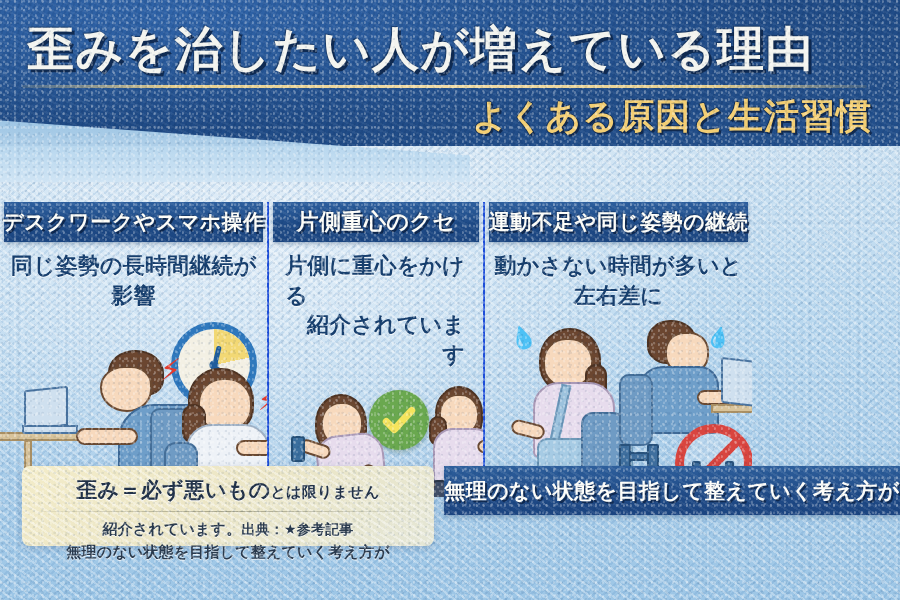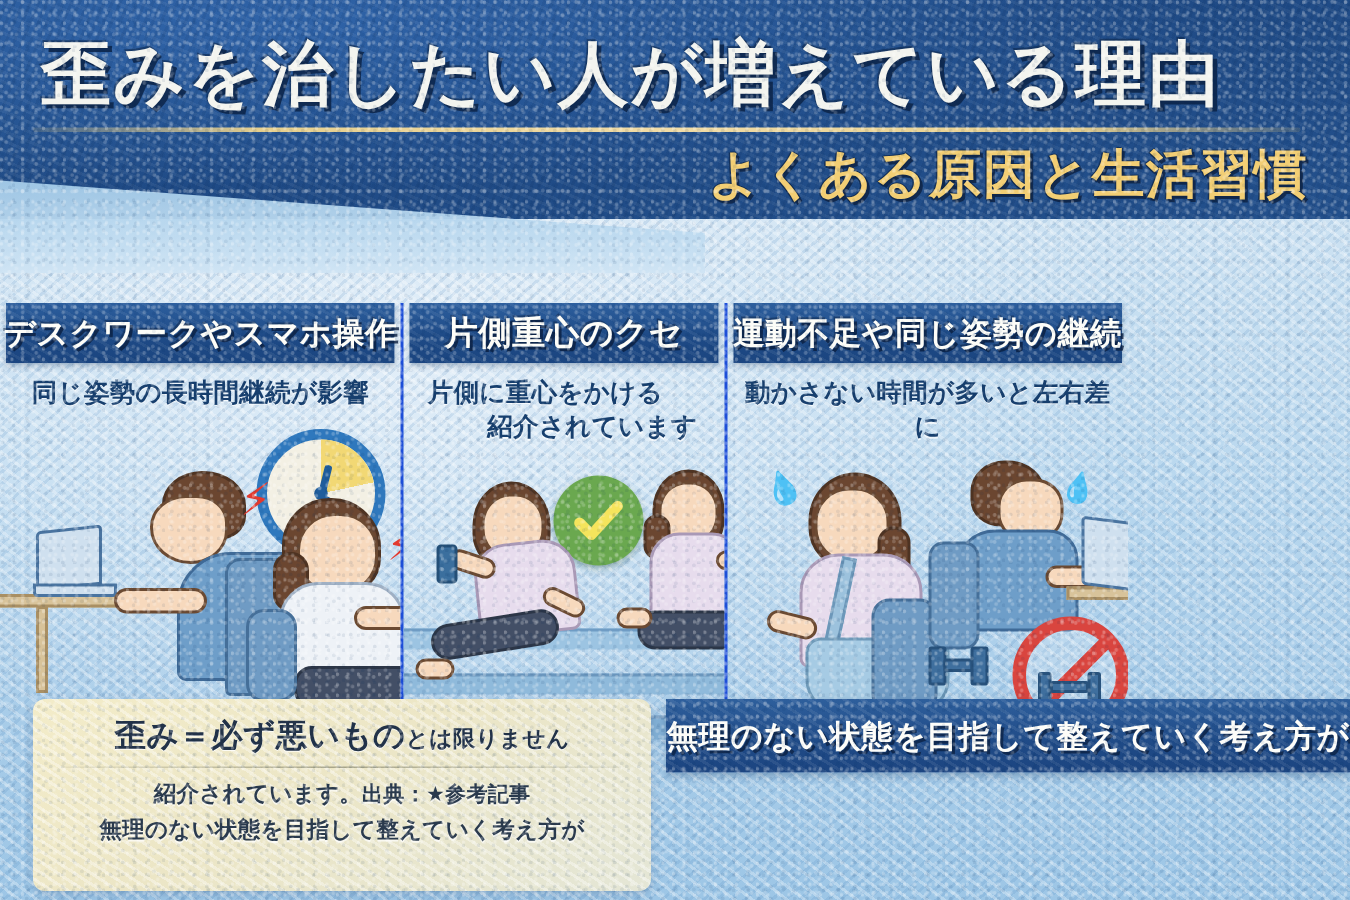--- a/index.html
+++ b/index.html
@@ -101,21 +101,21 @@
   }
   .p-head span{
     position:relative; z-index:2; color:#fdfdf8; font-weight:700;
     font-size:22px; letter-spacing:.5px; white-space:nowrap;
     text-shadow:2px 2px 0 rgba(10,30,62,.8), -1px -1px 0 rgba(10,30,62,.45);
   }
   .p-head span.small{ font-size:21px; }
 
   .p-sub{
     position:relative; z-index:2; text-align:center;
-    color:#173f6e; font-weight:700; font-size:17px; line-height:1.35;
+    color:#173f6e; font-weight:700; font-size:22px; line-height:1.35;
     padding:9px 8px 2px; letter-spacing:.2px;
     text-shadow:0 1px 0 rgba(255,255,255,.75);
   }
   .p-sub.two{ text-align:left; padding-left:16px; }
   .p-sub.two .l2{ display:block; text-align:right; padding-right:10px; }
 
   .p-art{ position:relative; flex:1; }
 
   
   .ill{ position:absolute; }
@@ -159,21 +159,21 @@
     border:9px solid #d9453f; background:rgba(255,255,255,.18);
   }
   .nosign .bar{
     position:absolute; left:-4px; top:26px; width:70px; height:9px;
     background:#d9453f; transform:rotate(-45deg); border-radius:2px;
   }
   .db{ position:absolute; background:#3f6f9e; border:2px solid #28527c; border-radius:2px; }
 
   
   .note{
-    position:absolute; left:22px; top:466px; width:412px; height:128px; z-index:8;
+    position:absolute; left:22px; top:466px; width:412px; height:80px; z-index:8;
     background:linear-gradient(150deg,#f3ecc9 0%,#ece6c6 45%,#e4e6d6 100%);
     border-radius:8px; box-shadow:0 2px 6px rgba(40,70,110,.28);
     padding:10px 14px 8px;
   }
   .note::after{
     content:""; position:absolute; inset:0; border-radius:8px; pointer-events:none;
     background-image:repeating-linear-gradient(33deg, rgba(255,255,255,.35) 0 2px, transparent 2px 6px);
   }
   .note-h{
     position:relative; z-index:2; text-align:center; color:#223248;

